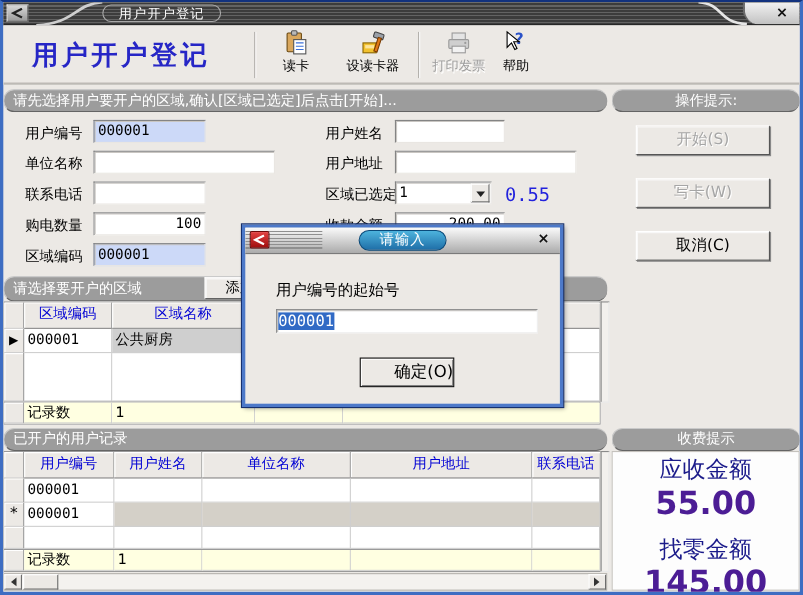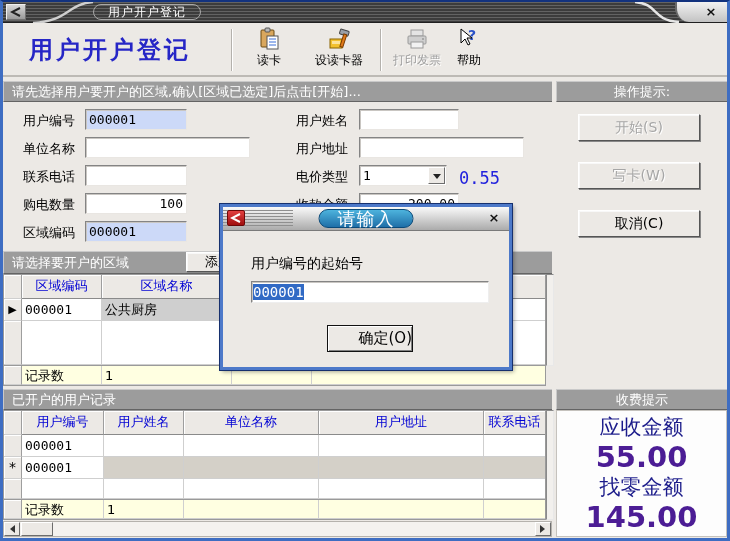--- a/index.html
+++ b/index.html
@@ -50,21 +50,21 @@
   }
   .tb-sep { position:absolute; top:6px; width:1px; height:42px; background:#b4b1ac; box-shadow:1px 0 0 #fff; }
   .tb-btn { position:absolute; top:4px; height:47px; text-align:center; font-size:12px; color:#000; }
   .tb-btn svg { display:block; margin:0 auto; }
   .tb-btn .tb-label { display:block; margin-top:1px; }
   .tb-btn.disabled { color:#9e9e9e; text-shadow:1px 1px 0 #fff; }
   
   .bar3d {
     position:absolute; height:21px; background:#9c9c9c;
     border-top:1px solid #c9c9c9; border-left:1px solid #c9c9c9; border-bottom:1px solid #646464;
-    color:#fff; font-size:13px; line-height:19px; padding-left:8px; white-space:nowrap; overflow:hidden;
+    color:#fff; font-size:13px; line-height:19px; padding-left:8px; white-space:nowrap; overflow:hidden;border-radius:10px;
   }
   .bar3d.center { text-align:center; padding-left:0; }
   
   .flabel { position:absolute; font-size:13px; color:#000; white-space:nowrap; }
   .tf {
     position:absolute; height:21px; background:#fff;
     border:1px solid #848484; border-bottom-color:#e9e6e2; border-right-color:#e9e6e2;
     box-shadow:inset 1px 1px 0 #c9c6c2;
     font-size:13px; line-height:19px; padding:0 3px; color:#000;
     font-family:"DejaVu Sans Mono","Liberation Mono",monospace;
@@ -135,21 +135,21 @@
   .dlg-titlebar {
     position:relative; height:24px;
     background:linear-gradient(#fafafa,#ababab);
     border-bottom:1px solid #7a7a7a; overflow:hidden;
   }
   .dlg-stripes { position:absolute; left:0; top:3px; width:70px; height:18px;
     background:repeating-linear-gradient(180deg,#8f8f8f 0 1px,transparent 1px 3px); }
   .dlg-pill {
     position:absolute; left:50%; transform:translateX(-50%); top:2px; height:19px; padding:0 18px;
     background:linear-gradient(#4db3dd,#1f6fa8); border:1px solid #0a4a7a; border-radius:10px;
-    color:#fff; font-size:18px; line-height:18px; letter-spacing:1px; white-space:nowrap;
+    color:#fff; font-size:13px; line-height:18px; letter-spacing:1px; white-space:nowrap;
   }
   .dlg-logo { position:absolute; left:4px; top:3px; width:18px; height:16px;
     background:linear-gradient(#e24040,#a00f0f); border:1px solid #6c0808; border-radius:2px;
     display:flex; align-items:center; justify-content:center; }
   .dlg-close { position:absolute; right:7px; top:3px; width:16px; height:16px;
     color:#111; font-size:13px; font-weight:bold; text-align:center; line-height:16px; }
   .dlg-prompt { position:absolute; left:28px; top:48px; font-size:14px; color:#000; }
   .dlg-input {
     position:absolute; left:28px; top:74px; width:238px; height:22px; background:#fff;
     border:1px solid #848484; border-bottom-color:#eee; border-right-color:#eee;
@@ -243,21 +243,21 @@
   <span class="flabel" style="left:293px;top:110px">用户姓名</span>
   <div class="tf" style="left:356px;top:107px;width:100px"></div>
 
   <span class="flabel" style="left:20px;top:138px">单位名称</span>
   <div class="tf" style="left:82px;top:135px;width:165px"></div>
   <span class="flabel" style="left:293px;top:138px">用户地址</span>
   <div class="tf" style="left:356px;top:135px;width:165px"></div>
 
   <span class="flabel" style="left:20px;top:166px">联系电话</span>
   <div class="tf" style="left:82px;top:163px;width:102px"></div>
-  <span class="flabel" style="left:293px;top:166px">电价类型</span>
+  <span class="flabel" style="left:293px;top:166px">区域已选定</span>
   <div class="tf" style="left:356px;top:163px;width:88px">
     <span>1</span>
     <span class="combo-arrow">
         <i></i>
       </span>
   </div>
   <span class="rate" style="left:456px;top:166px">0.55</span>
 
   <span class="flabel" style="left:20px;top:194px">购电数量</span>
   <div class="tf num" style="left:82px;top:191px;width:102px">100</div>
@@ -363,21 +363,21 @@
   </div>
 
   <div class="win-btn disabled" style="left:575px;top:160px">写卡(W)</div>
   <div class="win-btn disabled" style="left:575px;top:112px">开始(S)</div>
   <div class="win-btn" style="left:575px;top:208px">取消(C)</div>
 
   <div class="bar3d center" style="left:553px;top:387px;width:171px">收费提示</div>
   <div class="fee-body" style="left:553px;top:408px;width:171px;height:127px">
     <div class="fee-label">应收金额</div>
     <div class="fee-value">55.00</div>
-    <div class="fee-label" style="margin-top:0">找零金额</div>
+    <div class="fee-label" style="margin-top:12px">找零金额</div>
     <div class="fee-value">145.00</div>
   </div>
 
   <div class="dialog">
     <div class="dlg-titlebar">
       <div class="dlg-stripes"></div>
       <div class="dlg-logo">
         <svg width="12" height="10" viewBox="0 0 12 10">
             <path d="M10 1 L2 5 L10 9" stroke="#fff" stroke-width="2" fill="none"></path>
           </svg>

